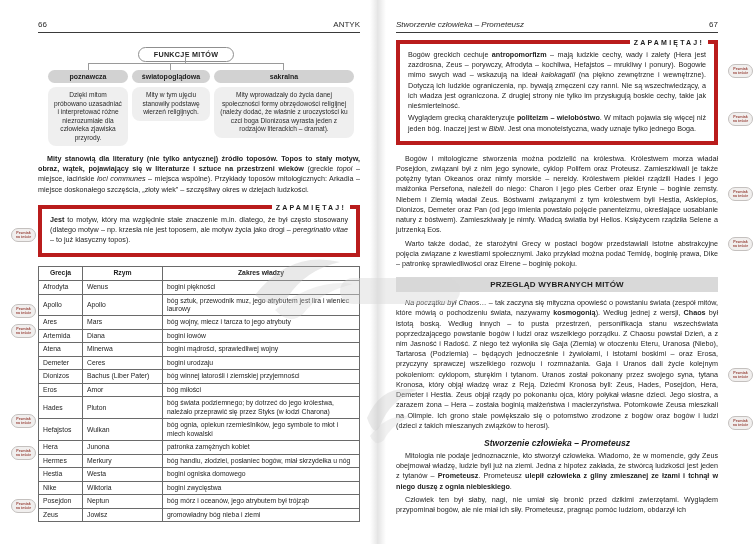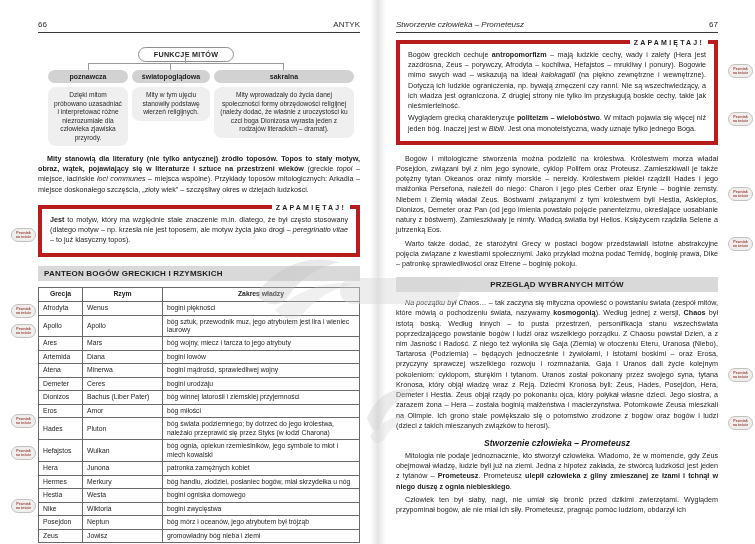--- a/index.html
+++ b/index.html
@@ -94,21 +94,20 @@
     <div class="diag-box" style="left:176px;width:140px;">Mity wprowadzały do życia danej społeczności formy obrzędowości religijnej (należy dodać, że właśnie z uroczystości ku czci boga Dionizosa wyrasta jeden z rodzajów literackich – dramat).</div>
   </div>
 
   <p class="para"><span class="s-b">Mity stanowią dla literatury (nie tylko antycznej) źródło toposów. Topos to stały motyw, obraz, wątek, pojawiający się w literaturze i sztuce na przestrzeni wieków</span><span> (greckie </span><span class="s-i">topoi</span><span> – miejsce, łacińskie </span><span class="s-i">loci communes</span><span> – miejsca wspólne). Przykłady toposów mitologicznych: Arkadia – miejsce doskonałego szczęścia, „złoty wiek” – szczęśliwy okres w dziejach ludzkości.</span></p>
 
   <div class="memo-box">
     <span class="memo-label">ZAPAMIĘTAJ!</span>
     <p class="para"><span class="s-b">Jest</span><span> to motyw, który ma względnie stałe znaczenie m.in. dlatego, że był często stosowany (dlatego motyw – np. krzesła nie jest toposem, ale motyw życia jako drogi – </span><span class="s-i">peregrinatio vitae</span><span> – to już klasyczny topos).</span></p>
   </div>
 
-  <div class="section-bar">PANTEON BOGÓW GRECKICH I RZYMSKICH</div>
 
   <table class="gods">
     <colgroup>
         <col class="c-grecja">
         <col class="c-rzym">
         <col>
       </colgroup>
     <thead>
       <tr>
         <th>Grecja</th>

